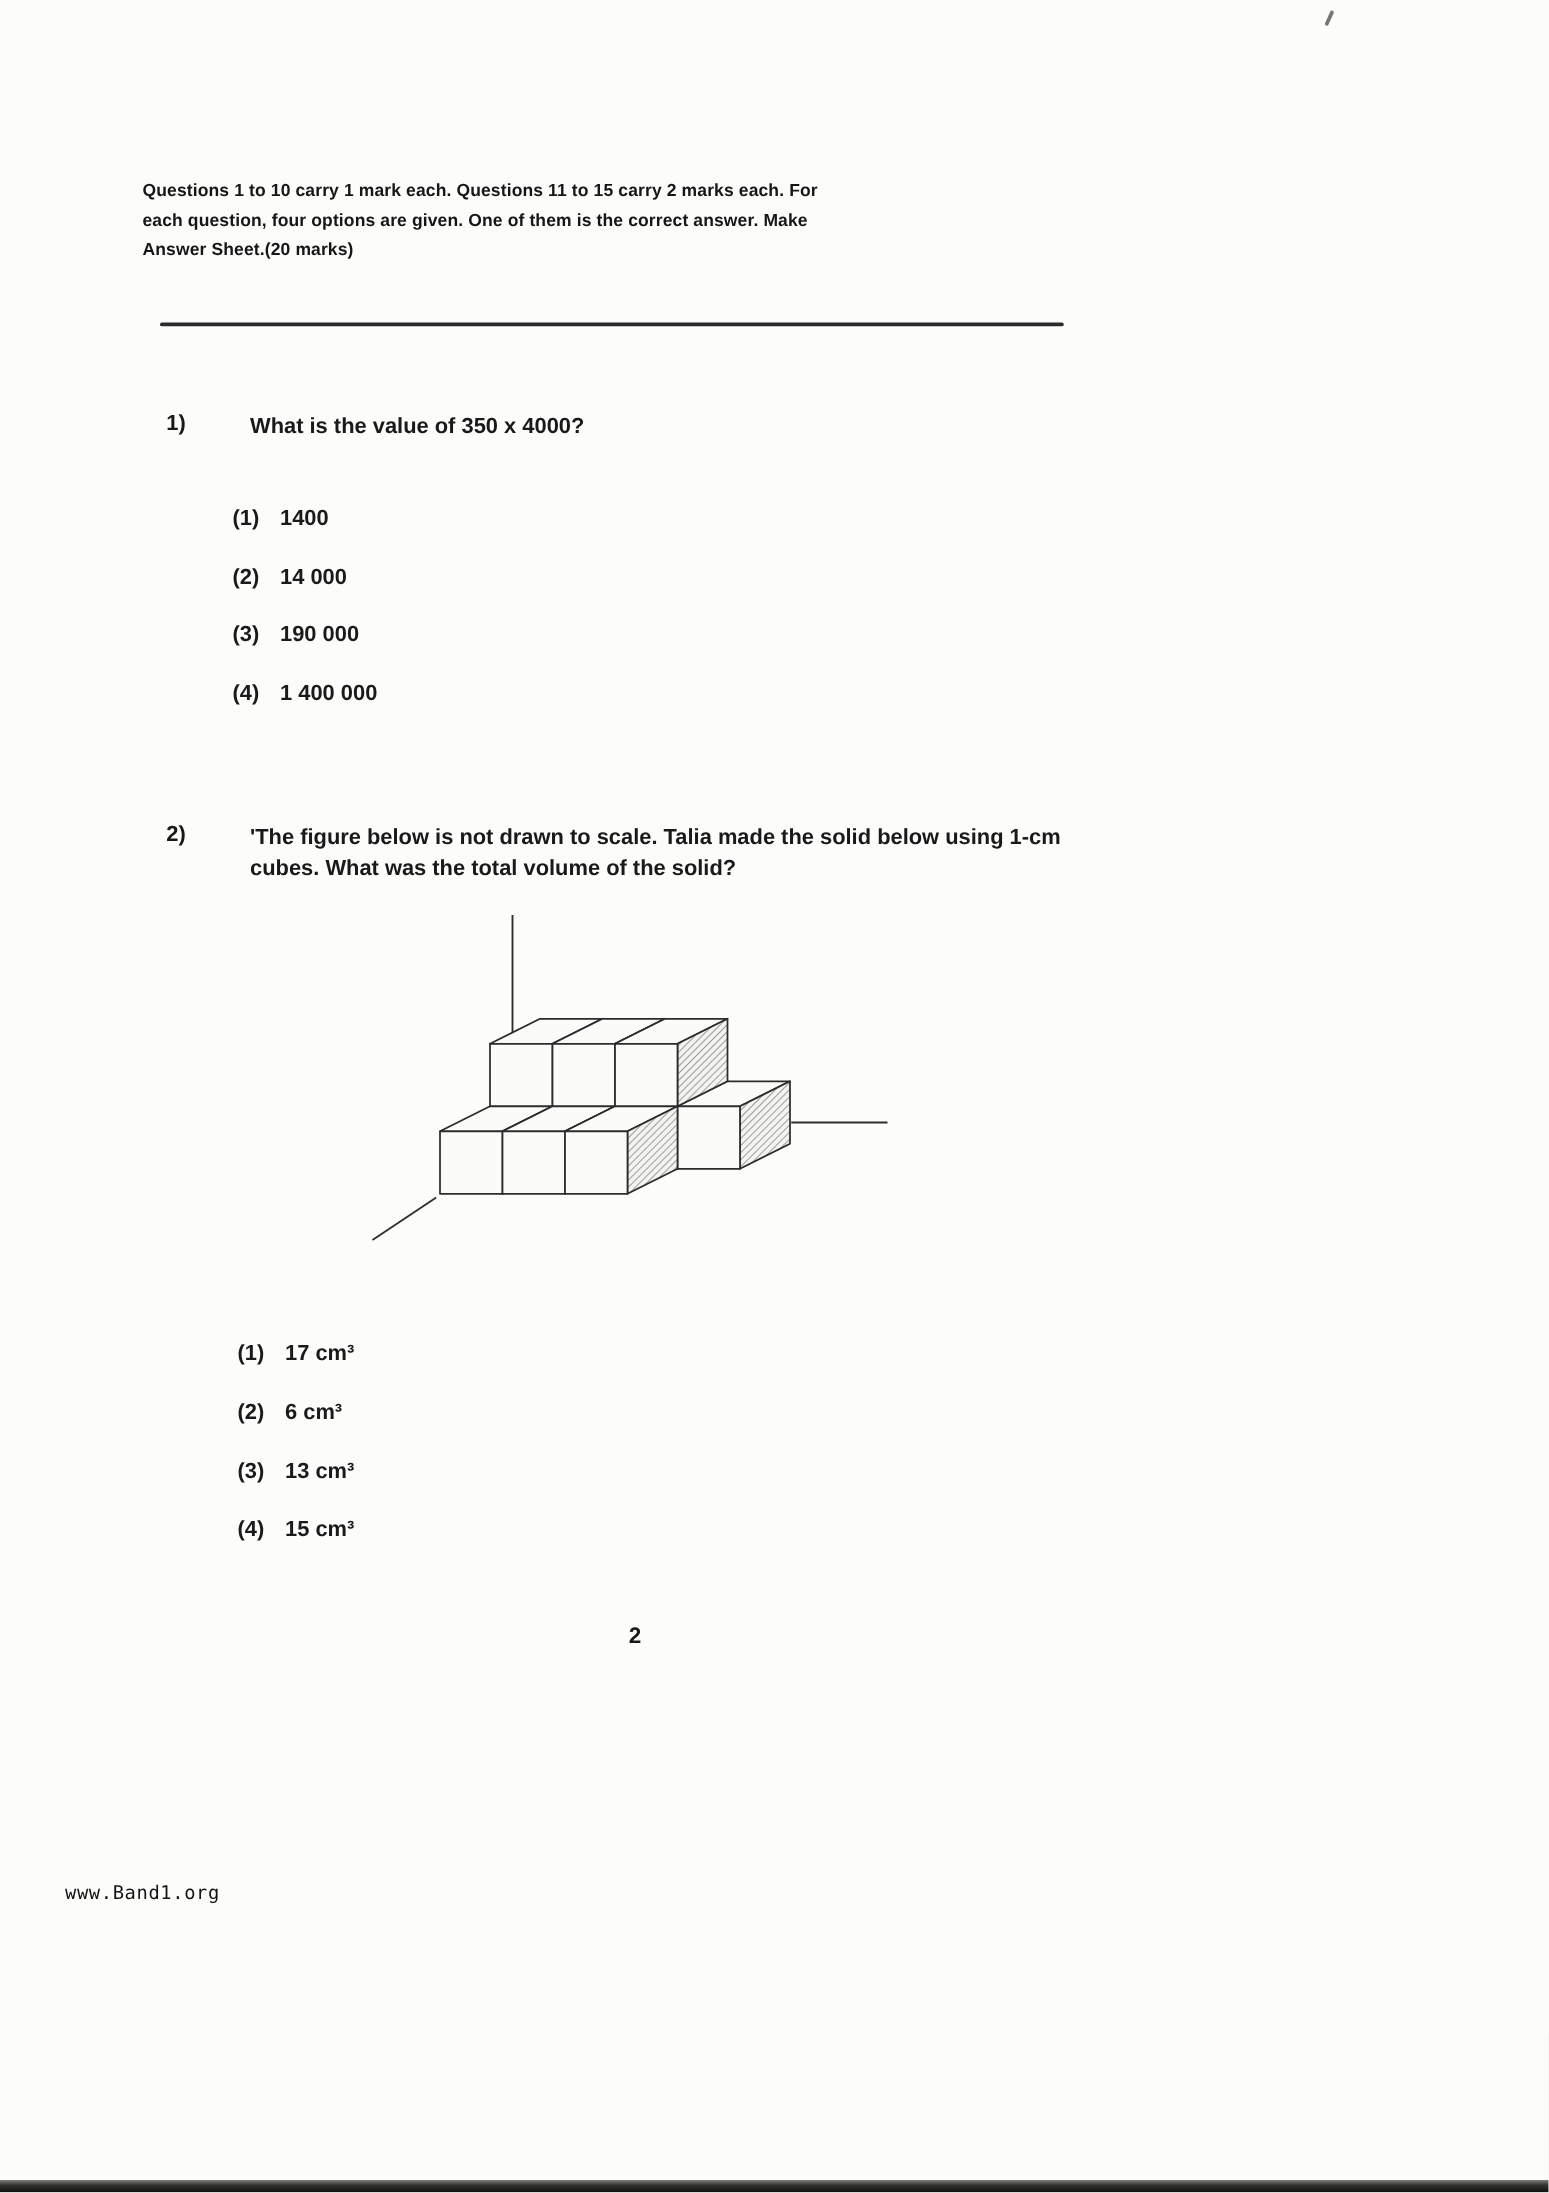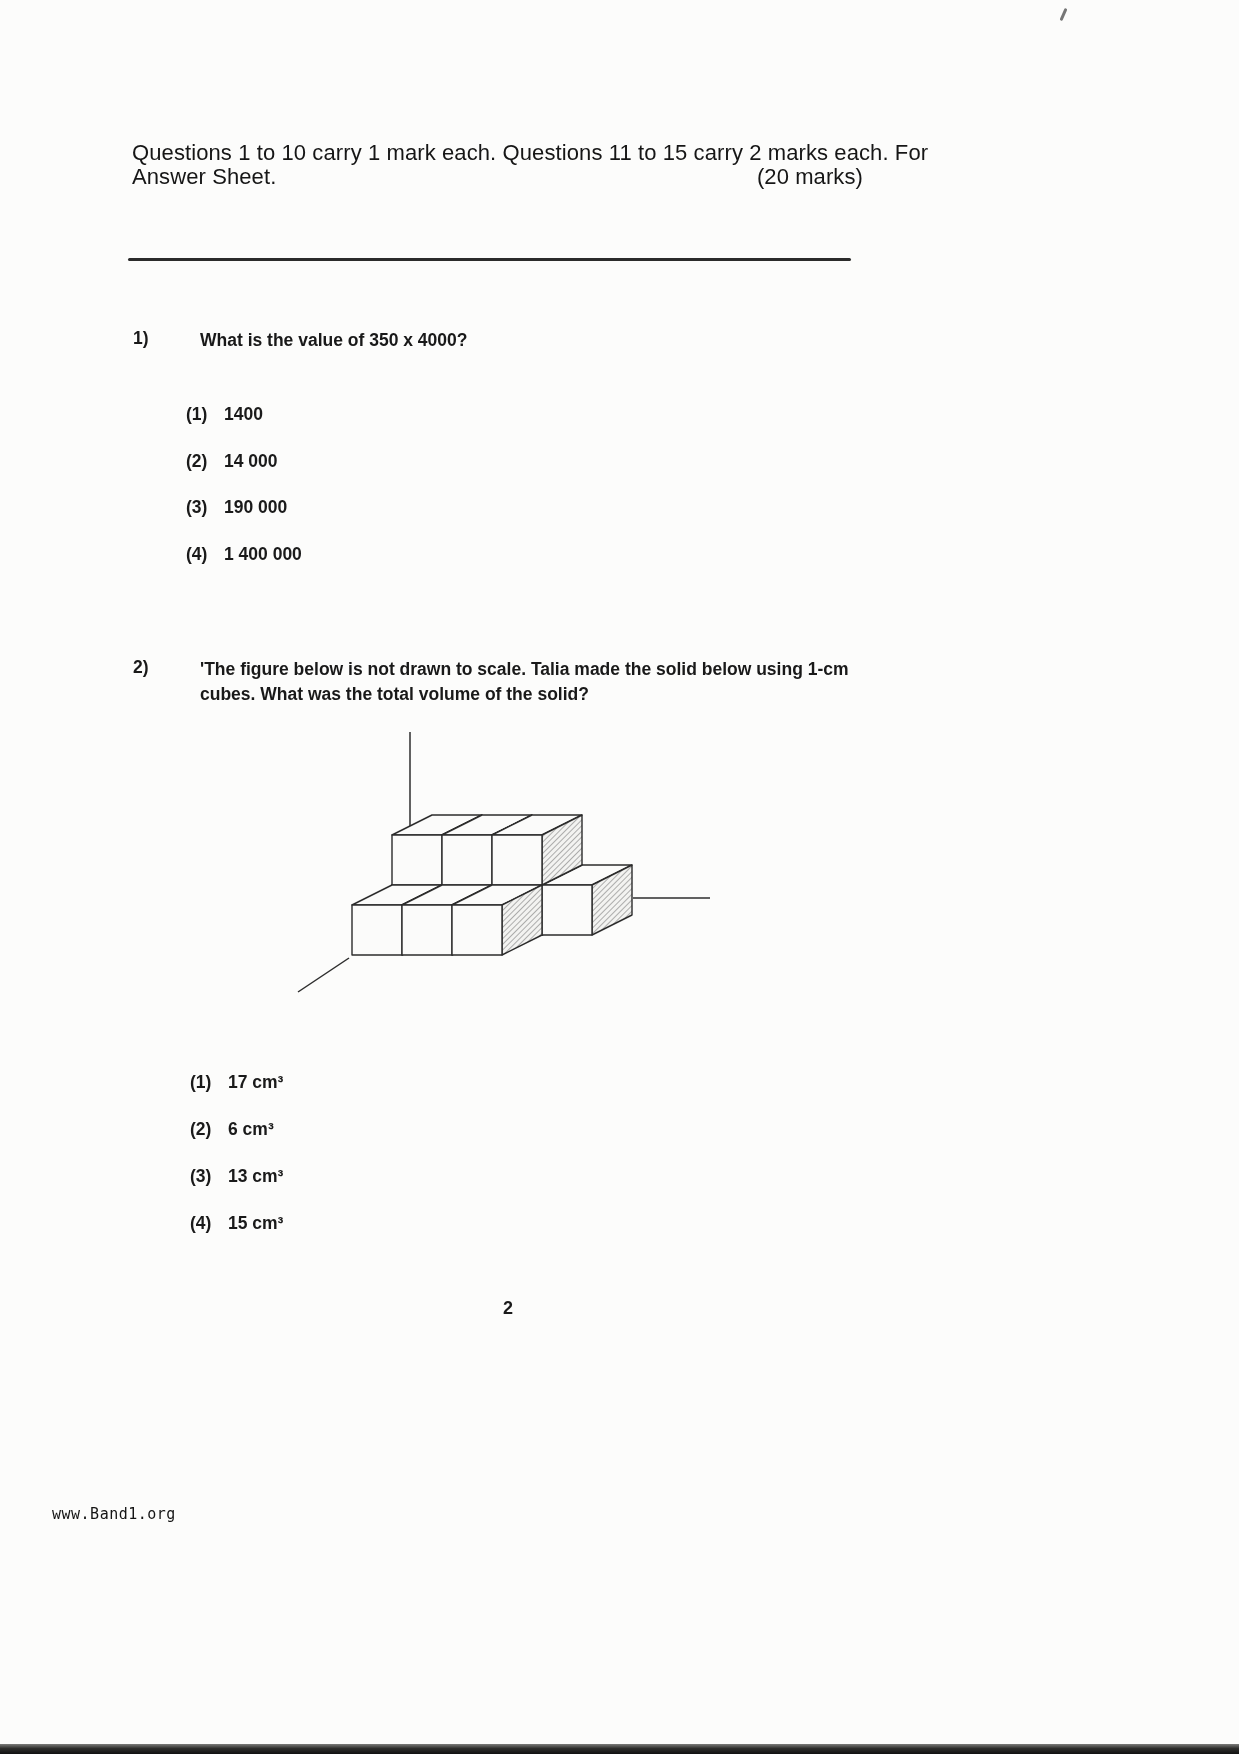--- a/index.html
+++ b/index.html
@@ -22,26 +22,26 @@
     width:3px; height:13px; background:#4a4a4a;
     transform:rotate(24deg); border-radius:2px; opacity:.75;
   }
   .bottom-strip {
     position:absolute; left:0; bottom:0; width:100%; height:10px;
     background:linear-gradient(to bottom, #7c7c7a 0%, #2e2e2c 45%, #101010 100%);
   }
 
   
   .instructions {
-    position:absolute; left:132px; top:141px; width:731px;
-    font-weight:400; font-size:22px; line-height:23.6px;
+    position:absolute; left:114px; top:141px; width:731px;
+    font-weight:700; font-size:14px; line-height:23.6px;
     letter-spacing:.1px; color:#161616;
   }
   .iline { white-space:nowrap; }
-  .iline.last { display:flex; justify-content:space-between; white-space:nowrap; }
+  .iline.last { display:flex; justify-content:flex-start; white-space:nowrap; }
   .rule {
     position:absolute; left:128px; top:258px; width:723px; height:3px;
     background:#2b2b2b; border-radius:2px;
   }
 
   
   .question { position:absolute; font-weight:700; font-size:17.5px; color:#191919; }
   .question .qnum { position:absolute; left:0; top:0; }
   .question .qtext { margin-left:67px; line-height:25px; }
   .q1 { left:133px; top:328px; width:740px; }
@@ -71,20 +71,21 @@
 </style>
 </head>
 <body>
 
 <div class="page">
 
   <div class="artifact-topright"></div>
 
   <div class="instructions">
     <div class="iline">Questions 1 to 10 carry 1 mark each. Questions 11 to 15 carry 2 marks each. For</div>
+    <div class="iline">each question, four options are given. One of them is the correct answer. Make</div>
     <div class="iline last">
       <span>Answer Sheet.</span>
       <span class="marks">(20 marks)</span>
     </div>
   </div>
 
   <div class="rule"></div>
 
   <section class="question q1">
     <div class="qnum">1)</div>

